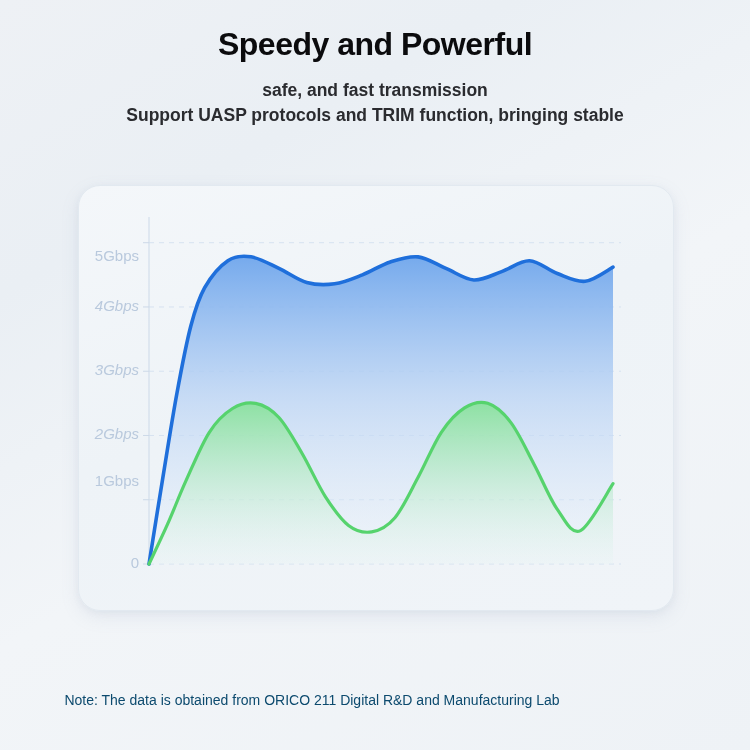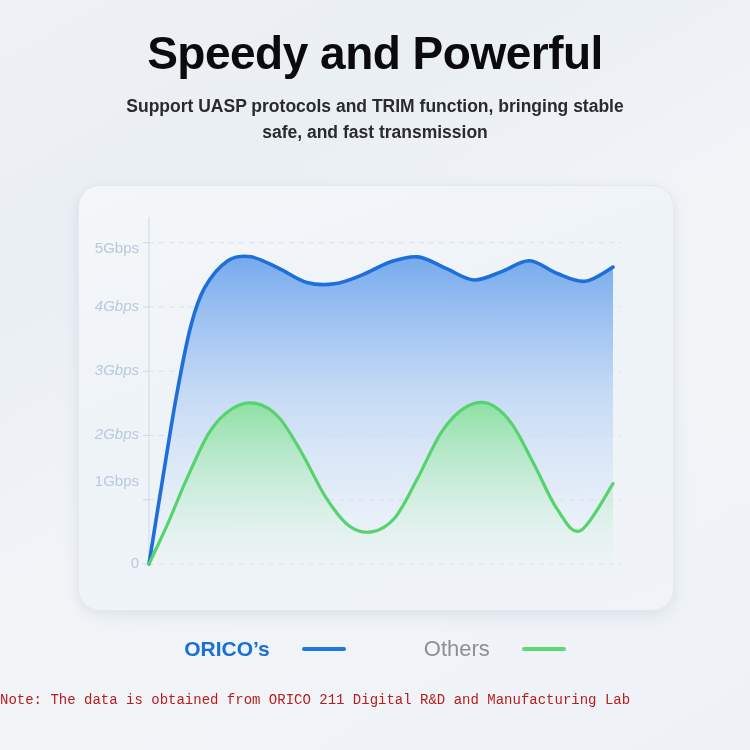--- a/index.html
+++ b/index.html
@@ -24,21 +24,21 @@
 
   
   .header {
     position: absolute;
     left: 0;
     top: 26px;
     width: 750px;
     text-align: center;
   }
   .title {
-    font-size: 46px;
+    font-size: 32px;
     font-weight: 700;
     color: #0b0b0d;
     letter-spacing: -0.5px;
     line-height: 1.18;
     margin: 0;
   }
   .subtitle {
     margin: 14px auto 0 auto;
     width: 560px;
     font-size: 17.5px;
@@ -115,35 +115,34 @@
   .legend-swatch.green { background: #5bd972; }
 
   
   .note {
     position: absolute;
     left: 0;
     top: 692px;
     width: 624px;
     text-align: center;
     font-size: 14px;
-    color: #b91c1c;
+    color: #0c4a6e;
     white-space: nowrap;
-    font-family: Liberation Mono, monospace;
   }
 </style>
 </head>
 <body>
 
 <div class="page">
 
   <div class="header">
     <h1 class="title">Speedy and Powerful</h1>
     <div class="subtitle">
+      <div>safe, and fast transmission</div>
       <div>Support UASP protocols and TRIM function, bringing stable</div>
-      <div>safe, and fast transmission</div>
     </div>
   </div>
 
   <div class="chart-card">
     <div class="chart-inner">
       <svg class="chart-svg" id="chart-svg" width="594" height="424" viewBox="0 0 594 424">
         <defs>
           <linearGradient id="blueFill" x1="0" y1="0" x2="0" y2="1">
             <stop offset="0%" stop-color="#6fa6ec" stop-opacity="0.95"></stop>
             <stop offset="45%" stop-color="#b8d2f4" stop-opacity="0.75"></stop>
@@ -169,36 +168,26 @@
             <line x1="70" x2="542" y1="378" y2="378" stroke="#d6e2f0" stroke-width="1" stroke-dasharray="5 5"></line>
             <line x1="64" x2="70" y1="378" y2="378" stroke="#ccd9e8" stroke-width="1"></line>
           </g>
         <line id="y-axis" x1="70" y1="31" x2="70" y2="378" stroke="#ccd9e8" stroke-width="1"></line>
         <path id="blue-area" fill="url(#blueFill)" d="M 70.00 378.00 C 72.32 363.54, 79.28 319.63, 83.92 291.25 C 88.56 262.87, 93.20 232.88, 97.84 207.71 C 102.48 182.54, 107.12 157.91, 111.76 140.24 C 116.40 122.57, 119.49 112.61, 125.68 101.69 C 131.87 90.76, 141.15 79.84, 148.88 74.70 C 156.61 69.56, 163.57 69.56, 172.08 70.84 C 180.59 72.13, 190.64 78.12, 199.92 82.41 C 209.20 86.69, 218.48 93.97, 227.76 96.54 C 237.04 99.11, 246.32 99.11, 255.60 97.83 C 264.88 96.54, 274.16 92.47, 283.44 88.83 C 292.72 85.19, 302.00 78.98, 311.28 75.98 C 320.56 72.98, 329.84 69.77, 339.12 70.84 C 348.40 71.91, 357.68 78.55, 366.96 82.41 C 376.24 86.26, 385.52 93.44, 394.80 93.97 C 404.08 94.51, 413.36 88.83, 422.64 85.62 C 431.92 82.41, 441.20 74.38, 450.48 74.70 C 459.76 75.02, 469.04 84.12, 478.32 87.55 C 487.60 90.98, 496.88 96.33, 506.16 95.26 C 515.44 94.19, 529.36 83.48, 534.00 81.12 L 534.00 378 L 70.00 378 Z"></path>
         <path id="green-area" fill="url(#greenFill)" d="M 70.00 378.00 C 73.09 371.36, 82.37 352.08, 88.56 338.16 C 94.75 324.24, 100.16 309.78, 107.12 294.46 C 114.08 279.15, 122.59 258.26, 130.32 246.27 C 138.05 234.27, 145.79 227.31, 153.52 222.49 C 161.25 217.67, 168.99 215.85, 176.72 217.35 C 184.45 218.85, 192.19 223.14, 199.92 231.49 C 207.65 239.84, 215.39 254.30, 223.12 267.47 C 230.85 280.65, 238.59 298.53, 246.32 310.53 C 254.05 322.52, 261.79 333.55, 269.52 339.44 C 277.25 345.33, 284.99 347.16, 292.72 345.87 C 300.45 344.59, 308.19 340.84, 315.92 331.73 C 323.65 322.63, 331.39 305.49, 339.12 291.25 C 346.85 277.01, 354.59 257.84, 362.32 246.27 C 370.05 234.70, 377.79 226.67, 385.52 221.85 C 393.25 217.03, 400.99 214.89, 408.72 217.35 C 416.45 219.82, 424.19 226.46, 431.92 236.63 C 439.65 246.80, 447.39 263.94, 455.12 278.40 C 462.85 292.86, 470.59 312.35, 478.32 323.38 C 486.05 334.41, 492.24 348.87, 501.52 344.59 C 510.80 340.30, 528.59 305.49, 534.00 297.68 L 534.00 378 L 70.00 378 Z"></path>
         <path id="blue-line" fill="none" stroke-width="3.6" stroke-linecap="round" stroke-linejoin="round" d="M 70.00 378.00 C 72.32 363.54, 79.28 319.63, 83.92 291.25 C 88.56 262.87, 93.20 232.88, 97.84 207.71 C 102.48 182.54, 107.12 157.91, 111.76 140.24 C 116.40 122.57, 119.49 112.61, 125.68 101.69 C 131.87 90.76, 141.15 79.84, 148.88 74.70 C 156.61 69.56, 163.57 69.56, 172.08 70.84 C 180.59 72.13, 190.64 78.12, 199.92 82.41 C 209.20 86.69, 218.48 93.97, 227.76 96.54 C 237.04 99.11, 246.32 99.11, 255.60 97.83 C 264.88 96.54, 274.16 92.47, 283.44 88.83 C 292.72 85.19, 302.00 78.98, 311.28 75.98 C 320.56 72.98, 329.84 69.77, 339.12 70.84 C 348.40 71.91, 357.68 78.55, 366.96 82.41 C 376.24 86.26, 385.52 93.44, 394.80 93.97 C 404.08 94.51, 413.36 88.83, 422.64 85.62 C 431.92 82.41, 441.20 74.38, 450.48 74.70 C 459.76 75.02, 469.04 84.12, 478.32 87.55 C 487.60 90.98, 496.88 96.33, 506.16 95.26 C 515.44 94.19, 529.36 83.48, 534.00 81.12" stroke="#1f6fdb"></path>
         <path id="green-line" fill="none" stroke-width="3.2" stroke-linecap="round" stroke-linejoin="round" d="M 70.00 378.00 C 73.09 371.36, 82.37 352.08, 88.56 338.16 C 94.75 324.24, 100.16 309.78, 107.12 294.46 C 114.08 279.15, 122.59 258.26, 130.32 246.27 C 138.05 234.27, 145.79 227.31, 153.52 222.49 C 161.25 217.67, 168.99 215.85, 176.72 217.35 C 184.45 218.85, 192.19 223.14, 199.92 231.49 C 207.65 239.84, 215.39 254.30, 223.12 267.47 C 230.85 280.65, 238.59 298.53, 246.32 310.53 C 254.05 322.52, 261.79 333.55, 269.52 339.44 C 277.25 345.33, 284.99 347.16, 292.72 345.87 C 300.45 344.59, 308.19 340.84, 315.92 331.73 C 323.65 322.63, 331.39 305.49, 339.12 291.25 C 346.85 277.01, 354.59 257.84, 362.32 246.27 C 370.05 234.70, 377.79 226.67, 385.52 221.85 C 393.25 217.03, 400.99 214.89, 408.72 217.35 C 416.45 219.82, 424.19 226.46, 431.92 236.63 C 439.65 246.80, 447.39 263.94, 455.12 278.40 C 462.85 292.86, 470.59 312.35, 478.32 323.38 C 486.05 334.41, 492.24 348.87, 501.52 344.59 C 510.80 340.30, 528.59 305.49, 534.00 297.68" stroke="#56d36d"></path>
       </svg>
       <div id="ytick-labels">
-          <div class="axis-label" style="right: 534px; top: 53px;">5Gbps</div>
+          <div class="axis-label" style="right: 534px; top: 61px;">5Gbps</div>
           <div class="axis-label" style="right: 534px; top: 110.963px; font-style: italic;">4Gbps</div>
           <div class="axis-label" style="right: 534px; top: 175.222px; font-style: italic;">3Gbps</div>
           <div class="axis-label" style="right: 534px; top: 239.481px; font-style: italic;">2Gbps</div>
           <div class="axis-label" style="right: 534px; top: 286px;">1Gbps</div>
           <div class="axis-label" style="right: 534px; top: 368px;">0</div>
         </div>
     </div>
   </div>
 
-  <div class="legend">
-    <div class="legend-item orico">
-      <span class="legend-label blue">ORICO’s</span>
-      <span class="legend-swatch blue"></span>
-    </div>
-    <div class="legend-item others">
-      <span class="legend-label gray">Others</span>
-      <span class="legend-swatch green"></span>
-    </div>
-  </div>
 
   <div class="note">Note: The data is obtained from ORICO 211 Digital R&amp;D and Manufacturing Lab</div>
 
 </div>
 
 </body></html>

